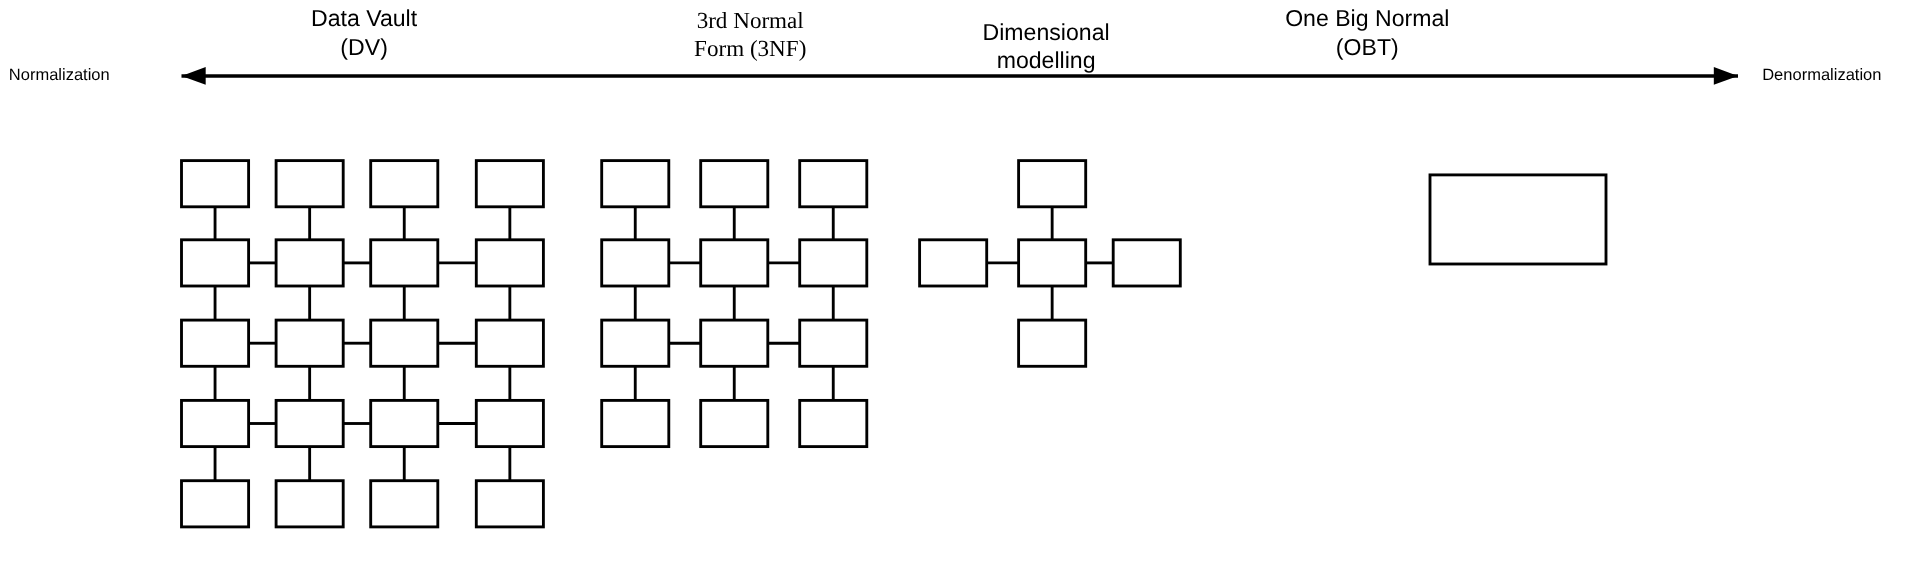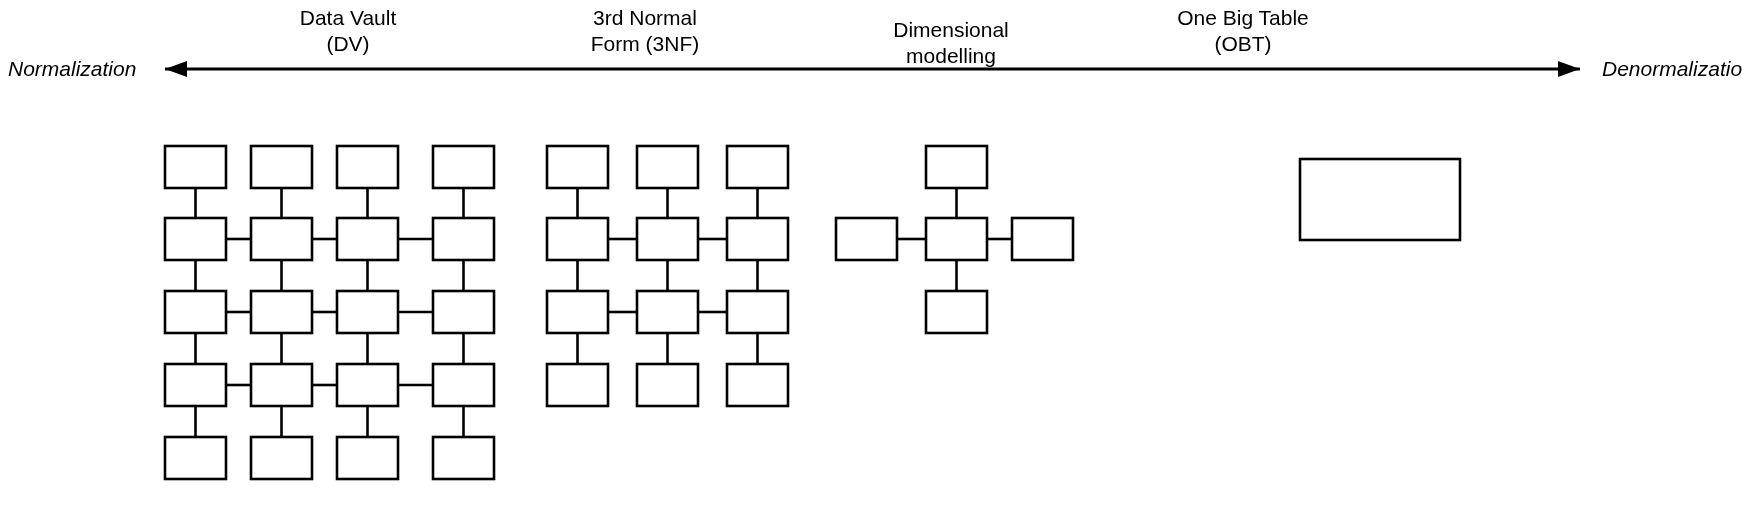--- a/index.html
+++ b/index.html
@@ -3,47 +3,47 @@
 <meta charset="utf-8">
 <style>
   html,body{margin:0;padding:0;}
   body{
     width:1742px;height:524px;background:#ffffff;
     font-family:"Liberation Sans", sans-serif;
     color:#000000;overflow:hidden;position:relative;
   }
   #root{position:absolute;inset:0;}
   .axis-label{
-    position:absolute;font-size:21px;line-height:24px;white-space:nowrap;font-style:italic;
+    position:absolute;font-size:15px;line-height:24px;white-space:nowrap;
   }
   .col-title{
     position:absolute;font-size:21px;line-height:26px;text-align:center;white-space:pre-line;
   }
   svg.layer{position:absolute;left:0;top:0;width:1742px;height:524px;}
   .bx{fill:#ffffff;stroke:#000000;stroke-width:2.6;}
   .ln{stroke:#000000;stroke-width:2.6;}
   .arrow{stroke:#000000;stroke-width:3.2;fill:none;}
 </style>
 </head>
 <body>
 
 <div id="root">
 
   <div class="axis-label" id="label-left" style="left:8px;top:57px;">Normalization</div>
 
   <div class="axis-label" id="label-right" style="left:1602px;top:57px;">Denormalization</div>
 
   <div id="column-titles">
-      <div class="col-title" style="left: 208px; top: 5px; width: 280px;">Data Vault
+      <div class="col-title" style="left: 191px; top: 5px; width: 280px;">Data Vault
 (DV)</div>
-      <div class="col-title" style="left: 505px; top: 5px; width: 280px;">3rd Normal
+      <div class="col-title" style="left: 542px; top: 5px; width: 280px; font-family: Liberation Serif, serif;">3rd Normal
 Form (3NF)</div>
       <div class="col-title" style="left: 811px; top: 17px; width: 280px;">Dimensional
 modelling</div>
-      <div class="col-title" style="left: 1103px; top: 5px; width: 280px;">One Big Table
+      <div class="col-title" style="left: 1103px; top: 5px; width: 280px;">One Big Normal
 (OBT)</div>
     </div>
 
   <svg class="layer" id="graph-layer" viewBox="0 0 1742 524" preserveAspectRatio="none">
       <g>
         <line x1="165" y1="69" x2="1580" y2="69" class="arrow"></line>
         <polygon points="165,69 187,61 187,77" fill="#000"></polygon>
         <polygon points="1580,69 1558,61 1558,77" fill="#000"></polygon>
       </g>
       <g>

